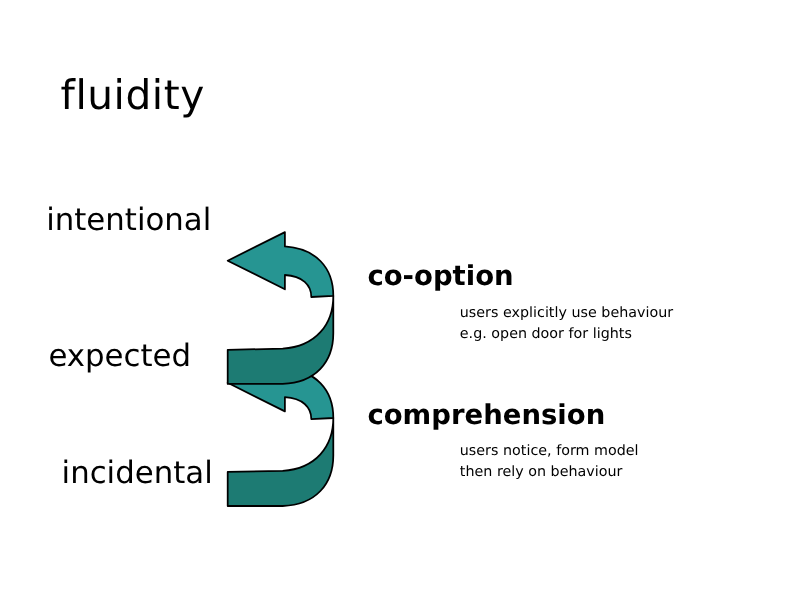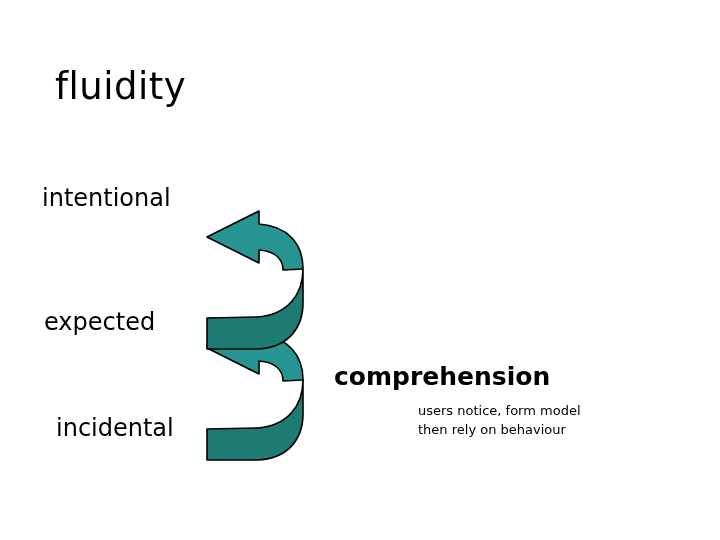--- a/index.html
+++ b/index.html
@@ -31,21 +31,21 @@
     color: #000000;
     letter-spacing: 0.5px;
     line-height: 1;
     white-space: nowrap;
   }
 
   
   .axis-label {
     position: absolute;
     font-family: "DejaVu Sans", sans-serif;
-    font-size: 24px;
+    font-size: 28px;
     font-weight: 400;
     color: #000000;
     line-height: 1;
     white-space: nowrap;
   }
   .axis-label.top    { left: 42px;  top: 186px; }
   .axis-label.middle { left: 44px;  top: 310px; }
   .axis-label.bottom { left: 56px;  top: 416px; }
 
   
@@ -141,20 +141,27 @@
                C 108 61 92 44 64 42
                L 64 29
                L 12 55
                L 64 81
                L 64 68
                C 80 69 88 77 88 88
                Z" fill="#269592" stroke="#000000" stroke-width="1.6" stroke-linejoin="round"></path>
     </svg>
   </div>
 
+  <div class="block block-coopt">
+    <div class="block-heading">co-option</div>
+    <div class="block-body">
+      <span class="line">users explicitly use behaviour</span>
+      <span class="line">e.g. open door for lights</span>
+    </div>
+  </div>
 
   <div class="block block-compr">
     <div class="block-heading">comprehension</div>
     <div class="block-body">
       <span class="line">users notice, form model</span>
       <span class="line">then rely on behaviour</span>
     </div>
   </div>
 
 </div>

